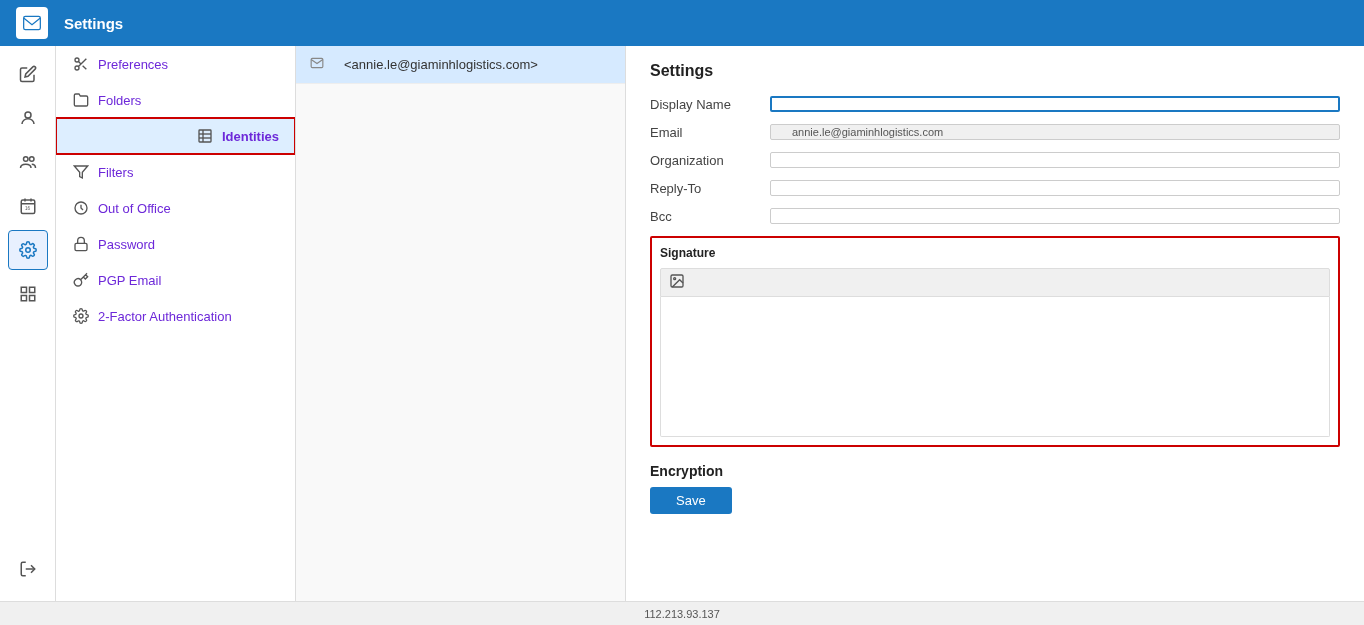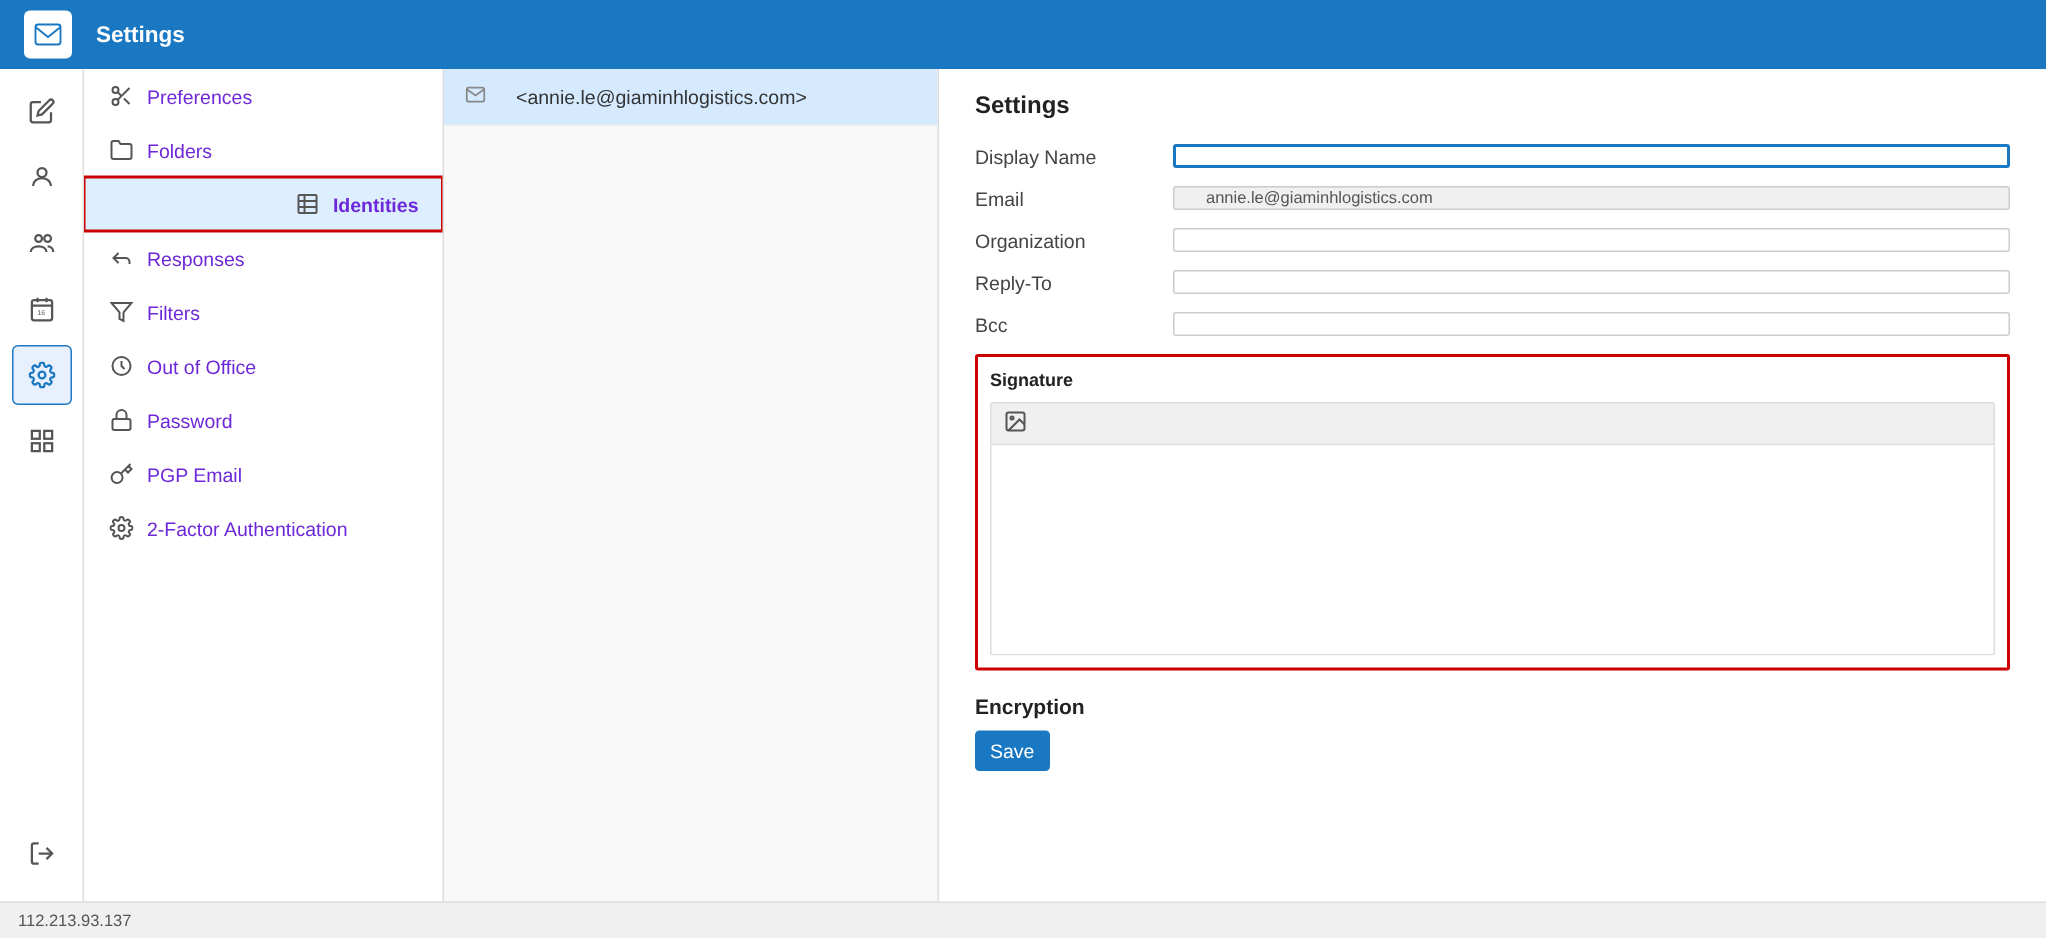--- a/index.html
+++ b/index.html
@@ -121,21 +121,20 @@
     .content-title {
       font-size: 16px;
       font-weight: bold;
       color: #222;
       margin-bottom: 16px;
     }
     .form-row {
       display: flex;
       align-items: center;
       margin-bottom: 12px;
-      gap: 12px;
     }
     .form-label {
       width: 120px;
       color: #444;
       font-size: 13px;
       flex-shrink: 0;
     }
     .form-input {
       flex: 1;
       border: 1px solid #ccc;
@@ -182,33 +181,33 @@
       font-size: 14px;
       font-weight: bold;
       color: #222;
       margin-bottom: 8px;
     }
     .save-btn {
       background: #1a78c2;
       color: #fff;
       border: none;
       border-radius: 3px;
-      padding: 6px 10px;
+      padding: 6px 26px;
       font-size: 13px;
       cursor: pointer;
     }
 
     
     .statusbar {
       height: 24px;
       background: #f0f0f0;
       border-top: 1px solid #ddd;
       display: flex;
       align-items: center;
-      justify-content: flex-start;
+      justify-content: center;
       padding: 0 12px;
       font-size: 11px;
       color: #555;
       flex-shrink: 0;
     }
 
     
     .identities-highlight {
       outline: 2px solid #cc0000;
       outline-offset: -1px;
@@ -308,29 +307,20 @@
     <div class="nav-item active identities-highlight">
       <span class="nav-item-icon">
         <svg width="16" height="16" viewBox="0 0 24 24" fill="none" stroke="#555" stroke-width="2">
             <rect x="3" y="3" width="18" height="18" rx="1"></rect>
             <line x1="3" y1="9" x2="21" y2="9"></line>
             <line x1="3" y1="15" x2="21" y2="15"></line>
             <line x1="9" y1="3" x2="9" y2="21"></line>
           </svg>
       </span>
       <span>Identities</span>
-    </div>
-    <div class="nav-item">
-      <span class="nav-item-icon">
-        <svg width="16" height="16" viewBox="0 0 24 24" fill="none" stroke="#555" stroke-width="2">
-            <polyline points="9 17 4 12 9 7"></polyline>
-            <path d="M20 18v-2a4 4 0 0 0-4-4H4"></path>
-          </svg>
-      </span>
-      <span>Responses</span>
     </div>
     <div class="nav-item">
       <span class="nav-item-icon">
         <svg width="16" height="16" viewBox="0 0 24 24" fill="none" stroke="#555" stroke-width="2">
             <polygon points="22 3 2 3 10 12.46 10 19 14 21 14 12.46 22 3"></polygon>
           </svg>
       </span>
       <span>Filters</span>
     </div>
     <div class="nav-item">

